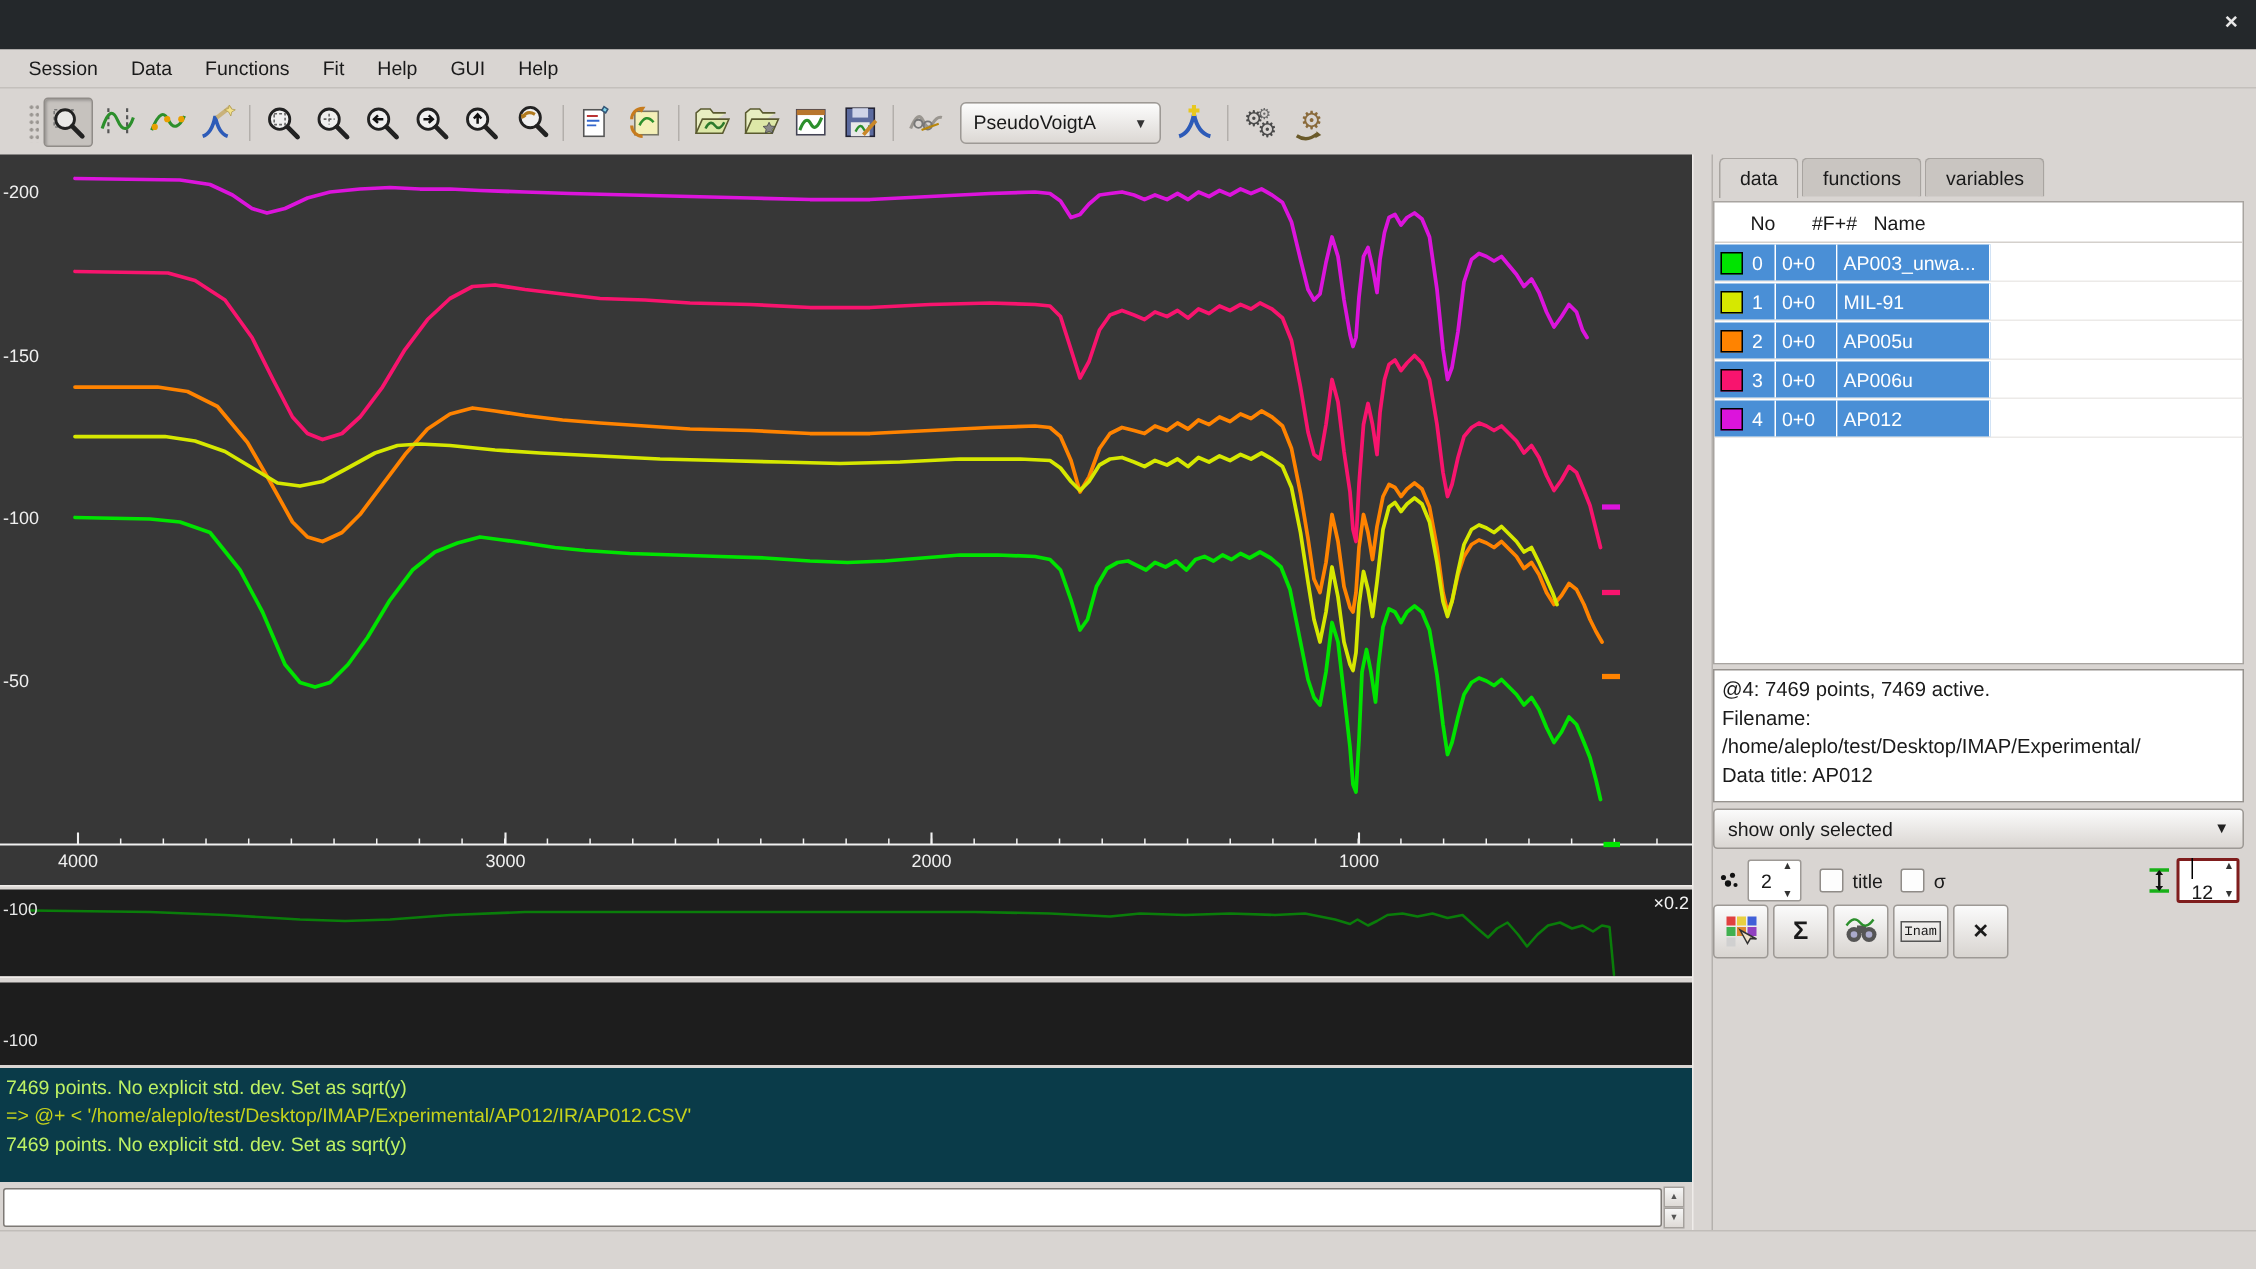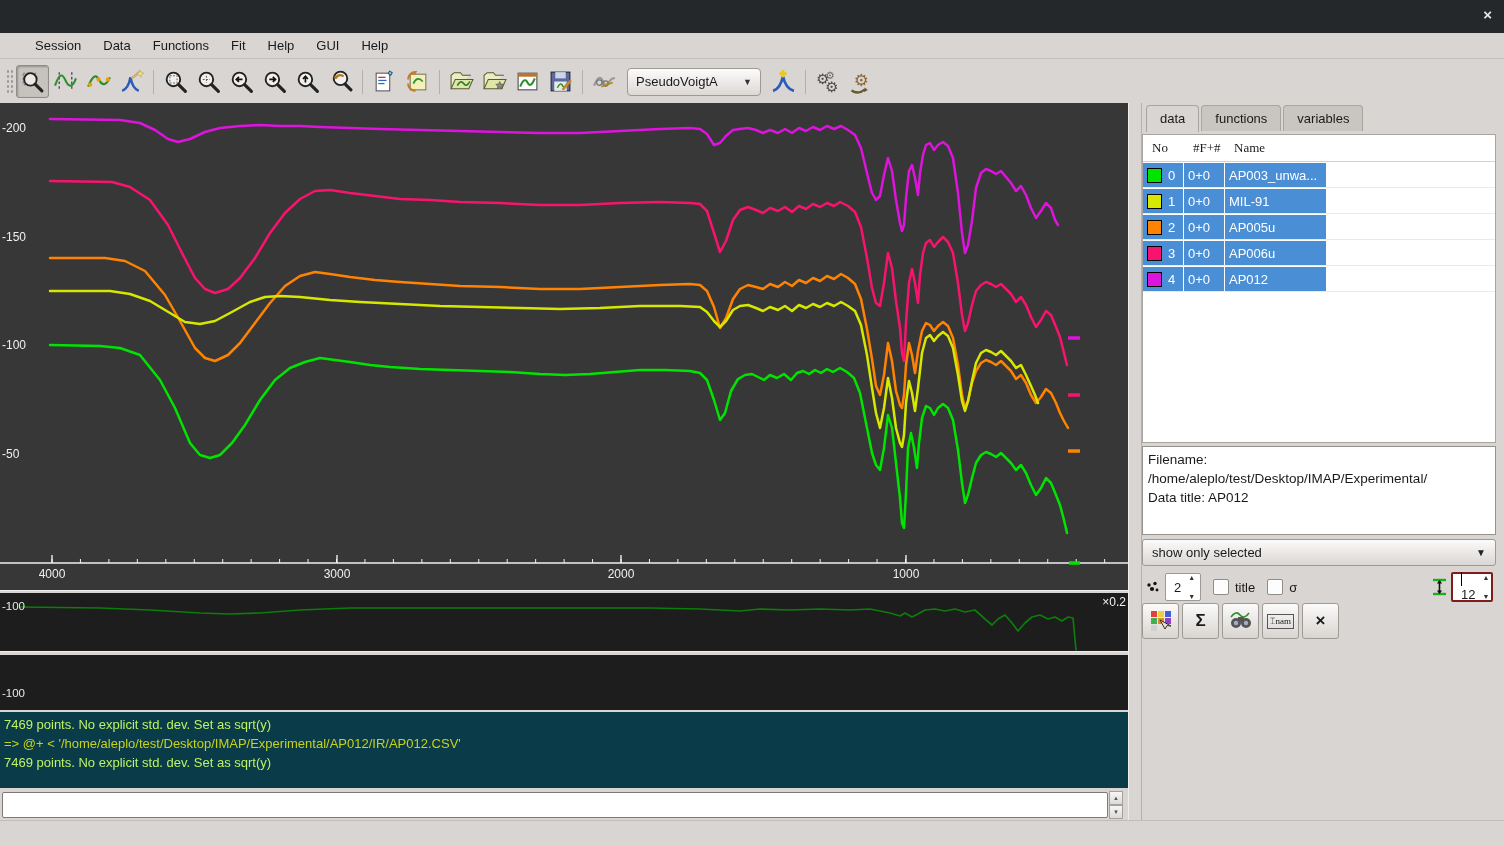--- a/index.html
+++ b/index.html
@@ -5,25 +5,25 @@
   html,body{margin:0;padding:0;background:#555;}
   #app{position:relative;width:1504px;height:846px;background:#d9d5d2;overflow:hidden;
        font-family:"Liberation Sans","DejaVu Sans",sans-serif;font-size:13px;color:#1a1a1a;}
   
   .titlebar{position:absolute;left:0;top:0;width:1504px;height:33px;background:#24282b;
             display:flex;align-items:center;justify-content:center;}
   .titlebar .title{color:#f5f5f5;font-weight:bold;font-size:13.5px;}
   .titlebar .close{position:absolute;right:12px;top:6px;color:#e8e8e8;font-size:15px;font-weight:bold;cursor:default;}
   
   .menubar{position:absolute;left:0;top:33px;width:1504px;height:26px;background:#d9d5d2;
-           display:flex;align-items:center;padding-left:24px;box-sizing:border-box;border-bottom:1px solid #c4c0bc;}
+           display:flex;align-items:center;padding-left:8px;box-sizing:border-box;border-bottom:1px solid #c4c0bc;}
   .menu-item{padding:3px 11px;}
   
   .toolbar{position:absolute;left:0;top:60px;width:1504px;height:43px;background:#d9d5d2;
-           display:flex;align-items:center;padding-left:3px;box-sizing:border-box;}
+           display:flex;align-items:center;padding-left:16px;box-sizing:border-box;}
   .grip{width:7px;height:26px;margin:0 3px;background:radial-gradient(circle,#9a9692 1px,transparent 1.4px);
         background-size:4px 5px;}
   .tbtn{width:31px;height:31px;display:flex;align-items:center;justify-content:center;border:1px solid transparent;border-radius:3px;}
   .tbtn.pressed{background:#c6c2be;border:1px solid #908c88;box-shadow:inset 1px 1px 2px rgba(0,0,0,.25);}
   .tsep{width:1px;height:24px;background:#b3afab;margin:0 5px;}
   .fn-select{height:26px;min-width:116px;margin:0 6px;background:linear-gradient(#fcfcfc,#dcd8d4);
              border:1px solid #9d9995;border-radius:4px;display:flex;align-items:center;
              padding:0 8px;gap:14px;}
   .fn-select .arrow{font-size:9px;color:#333;margin-left:auto;}
   
@@ -45,21 +45,21 @@
   .splitter{position:absolute;left:1128px;top:103px;width:14px;height:717px;background:#d9d5d2;
             border-left:1px solid #efece9;border-right:1px solid #b5b1ad;box-sizing:border-box;}
   
   .sidebar{position:absolute;left:1142px;top:103px;width:362px;height:717px;background:#d9d5d2;}
   .tabs{display:flex;height:28px;align-items:flex-end;padding-left:4px;gap:2px;}
   .tab{padding:5px 13px 5px;border:1px solid #a8a4a0;border-bottom:none;border-radius:4px 4px 0 0;
        background:#c9c5c1;font-size:13px;}
   .tab.active{background:#d9d5d2;position:relative;top:1px;padding-bottom:6px;}
   .dtable{position:absolute;left:0;top:31px;width:354px;height:309px;background:#fff;border:1px solid #a8a4a0;box-sizing:border-box;overflow:hidden;}
   .thead{display:flex;height:26px;border-bottom:1px solid #d4d0cc;align-items:center;}
-  .thead span{padding-left:9px;box-sizing:border-box;font-family:Liberation Serif, serif;}
+  .thead span{padding-left:24px;box-sizing:border-box;}
   .col-no{width:41px;} .col-f{width:41px;} .col-name{width:102px;}
   .trow{display:flex;height:24px;margin-top:1px;}
   .trow .cell{background:#4a8fd6;color:#fff;display:flex;align-items:center;box-sizing:border-box;
               border-right:1px solid #fff;padding-left:4px;}
   .swatch{width:13px;height:13px;border:1px solid #000;margin-right:6px;flex:0 0 auto;}
   .rowline{height:1px;background:#eceae8;}
   .infobox{position:absolute;left:0;top:343px;width:354px;height:89px;background:#fff;border:1px solid #96928e;
            box-sizing:border-box;padding:3px 5px;font-size:13.5px;line-height:19px;}
   .showsel{position:absolute;left:0;top:436px;width:354px;height:27px;background:linear-gradient(#fbfbfb,#dad6d2);
            border:1px solid #9d9995;border-radius:3px;box-sizing:border-box;display:flex;align-items:center;padding:0 9px;}
@@ -396,20 +396,21 @@
           <div class="rowline"></div>
           <div class="trow">
             <span class="cell col-no"><span class="swatch" style="background:#dc14dc"></span>4</span>
             <span class="cell col-f">0+0</span>
             <span class="cell col-name">AP012</span>
           </div>
           <div class="rowline"></div>
         </div>
     </div>
     <div class="infobox" id="infobox">
+        <div>@4: 7469 points, 7469 active.</div>
         <div>Filename: /home/aleplo/test/Desktop/IMAP/Experimental/</div>
         <div>Data title: AP012</div>
       </div>
     <div class="showsel">
       <span>show only selected</span>
       <span class="arrow">▼</span>
     </div>
     <div class="ctrl-row">
       <svg width="15" height="15" viewBox="0 0 15 15" style="margin-left:3px">
           <circle cx="4" cy="5" r="1.7" fill="#111"></circle>
@@ -462,21 +463,21 @@
         <svg width="24" height="24" viewBox="0 0 24 24">
             <circle cx="7" cy="14" r="5" fill="#555"></circle>
             <circle cx="17" cy="14" r="5" fill="#555"></circle>
             <rect x="9" y="8" width="6" height="5" fill="#555"></rect>
             <circle cx="7" cy="14" r="2.2" fill="#aac"></circle>
             <circle cx="17" cy="14" r="2.2" fill="#aac"></circle>
             <path d="M2 8 q5-7 9-2 t9-2" fill="none" stroke="#2c8f2c" stroke-width="1.6"></path>
           </svg>
       </div>
       <div class="sbtn">
-        <span style="font-family:Liberation Serif, serif;font-size:9px;border:1px solid #555;padding:1px 2px;">⌶<span>nam</span></span>
+        <span style="font-family:Liberation Mono, monospace;font-size:9px;border:1px solid #555;padding:1px 2px;">⌶<span>nam</span></span>
       </div>
       <div class="sbtn">
           <b>×</b>
         </div>
     </div>
   </div>
 
   <div class="statusbar">
     
     

